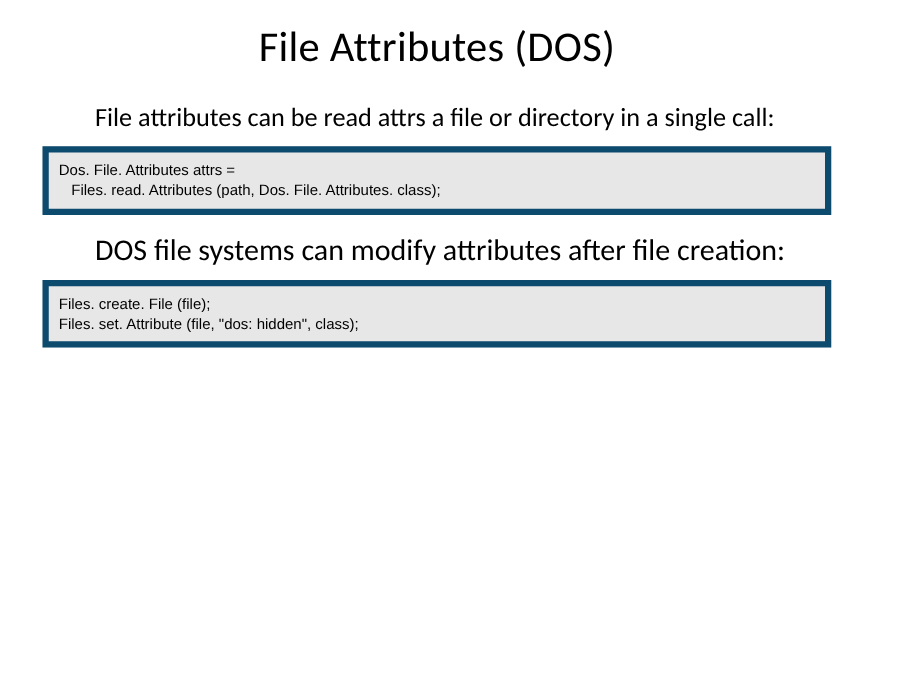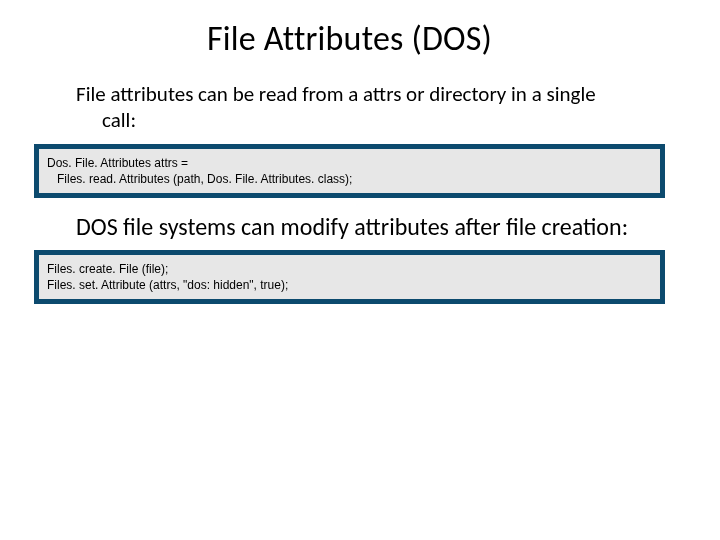--- a/index.html
+++ b/index.html
@@ -21,23 +21,23 @@
     overflow: hidden;
   }
 </style>
 </head>
 <body>
 
 <div class="slide">
   <h1 class="title">File Attributes (DOS)</h1>
 
   <div class="body-text">
-    <span class="indent-wrap">File attributes can be read from a attrs or directory in a single call:</span>
+    <span class="indent-wrap">File attributes can be read attrs a file or directory in a single call:</span>
   </div>
 
   <div class="code-box">Dos. File. Attributes attrs =
    Files. read. Attributes (path, Dos. File. Attributes. class);</div>
 
   <div class="body-text2">DOS file systems can modify attributes after file creation:</div>
 
   <div class="code-box">Files. create. File (file);
-Files. set. Attribute (attrs, "dos: hidden", true);</div>
+Files. set. Attribute (file, "dos: hidden", class);</div>
 </div>
 
 </body></html>

